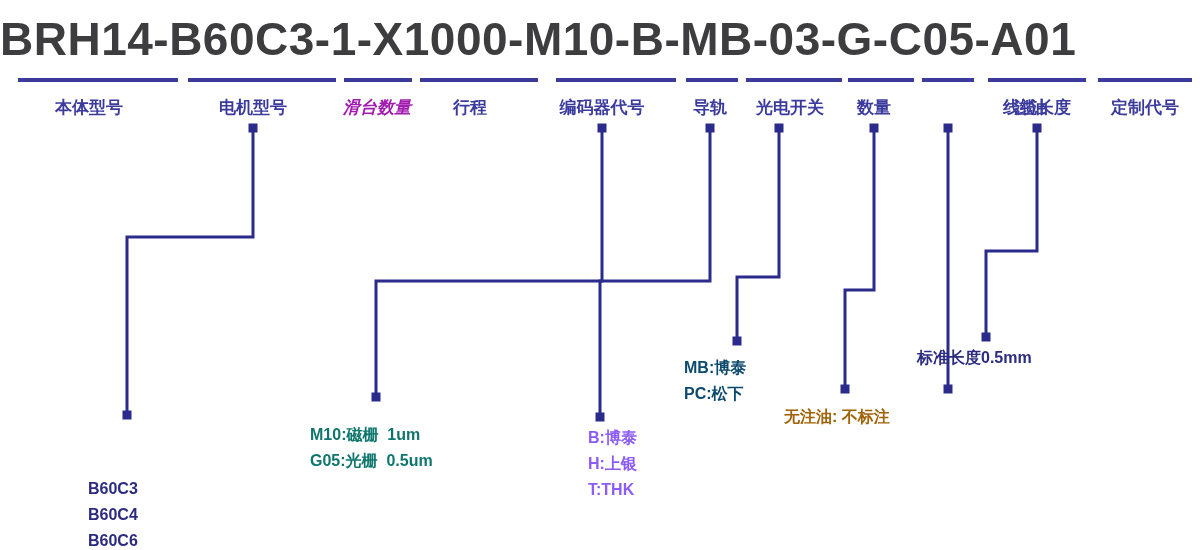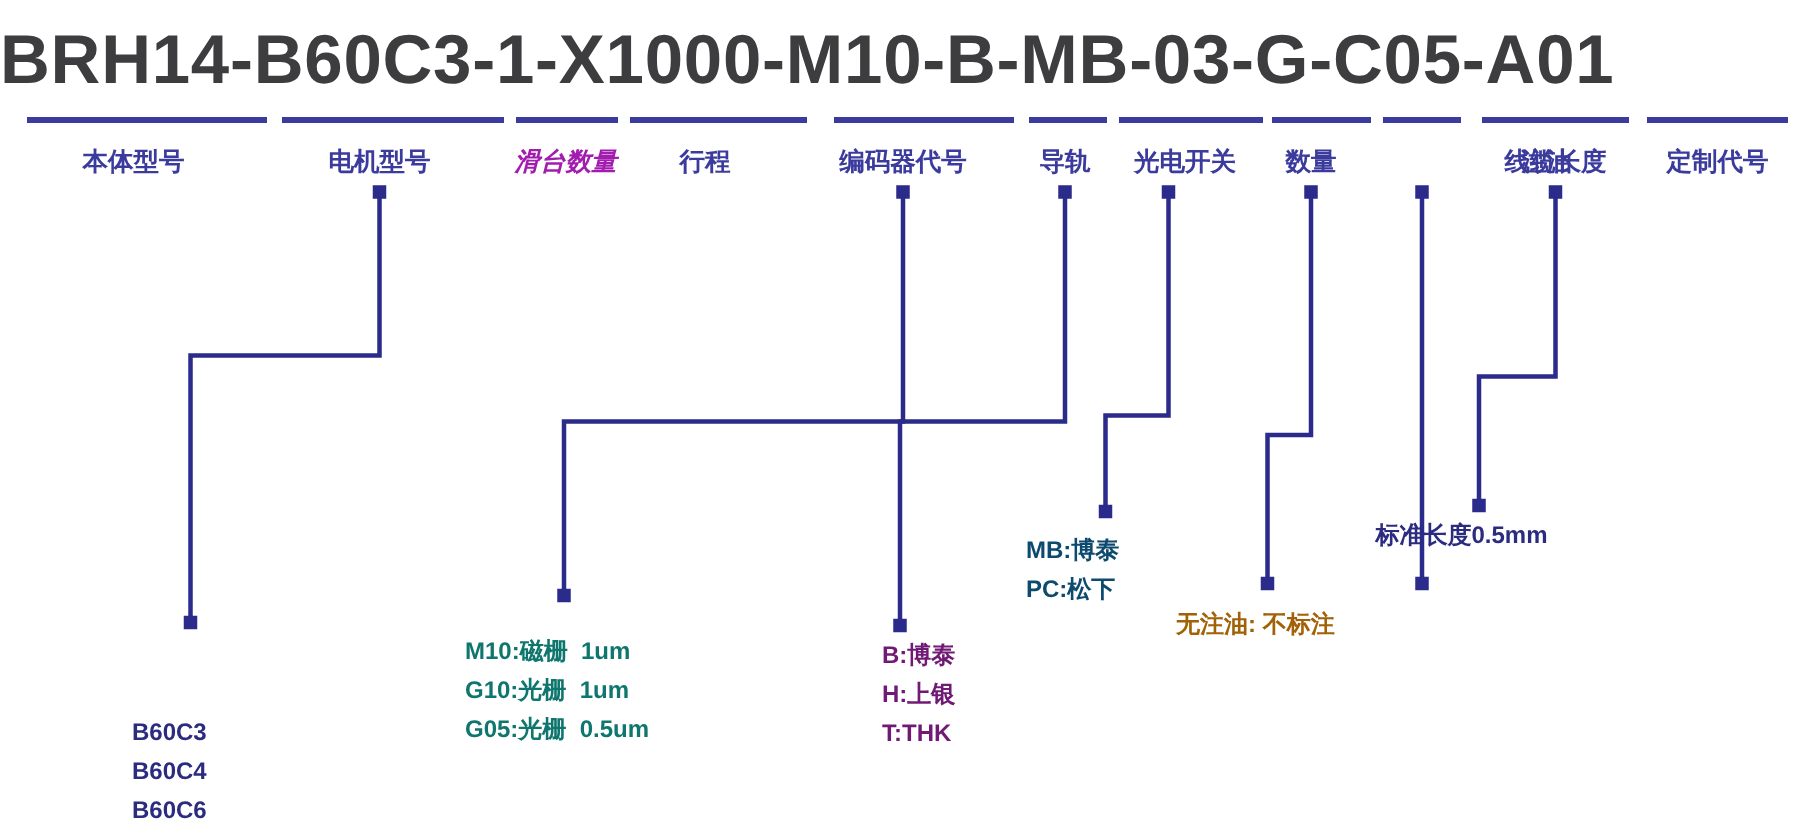--- a/index.html
+++ b/index.html
@@ -147,24 +147,23 @@
     </svg>
 
   <div id="options">
       <div class="opt-block" style="left: 88px; top: 428px; color: rgb(43, 43, 128); margin-top: 48px;">
         <div>B60C3</div>
         <div>B60C4</div>
         <div>B60C6</div>
       </div>
       <div class="opt-block" style="left: 310px; top: 422px; color: #0f766e;">
         <div>M10:磁栅  1um</div>
-        <div>G10:光栅  1um</div>
         <div>G05:光栅  0.5um</div>
       </div>
-      <div class="opt-block" style="left: 588px; top: 425px; color: #701a75;">
+      <div class="opt-block" style="left: 588px; top: 425px; color: #8b5cf6;">
         <div>B:博泰</div>
         <div>H:上银</div>
         <div>T:THK</div>
       </div>
       <div class="opt-block" style="left: 684px; top: 355px; color: #0c4a6e;">
         <div>MB:博泰</div>
         <div>PC:松下</div>
       </div>
       <div class="opt-block" style="left: 784px; top: 404px; color: #a16207; text-align: center;">
         <div>无注油: 不标注</div>

